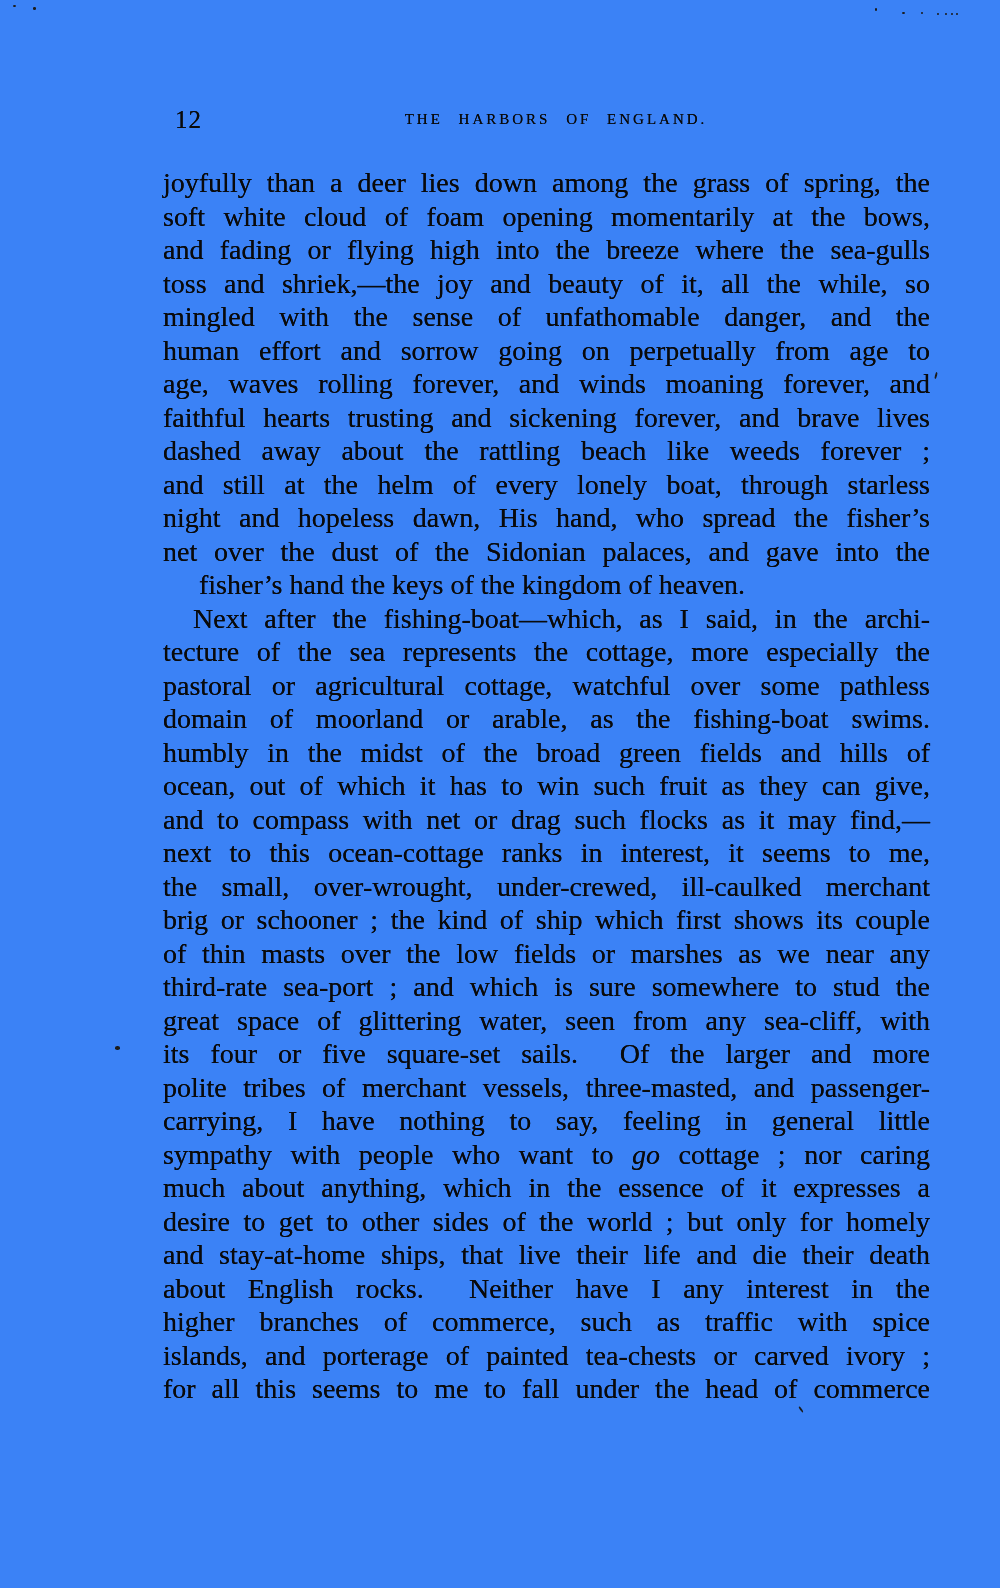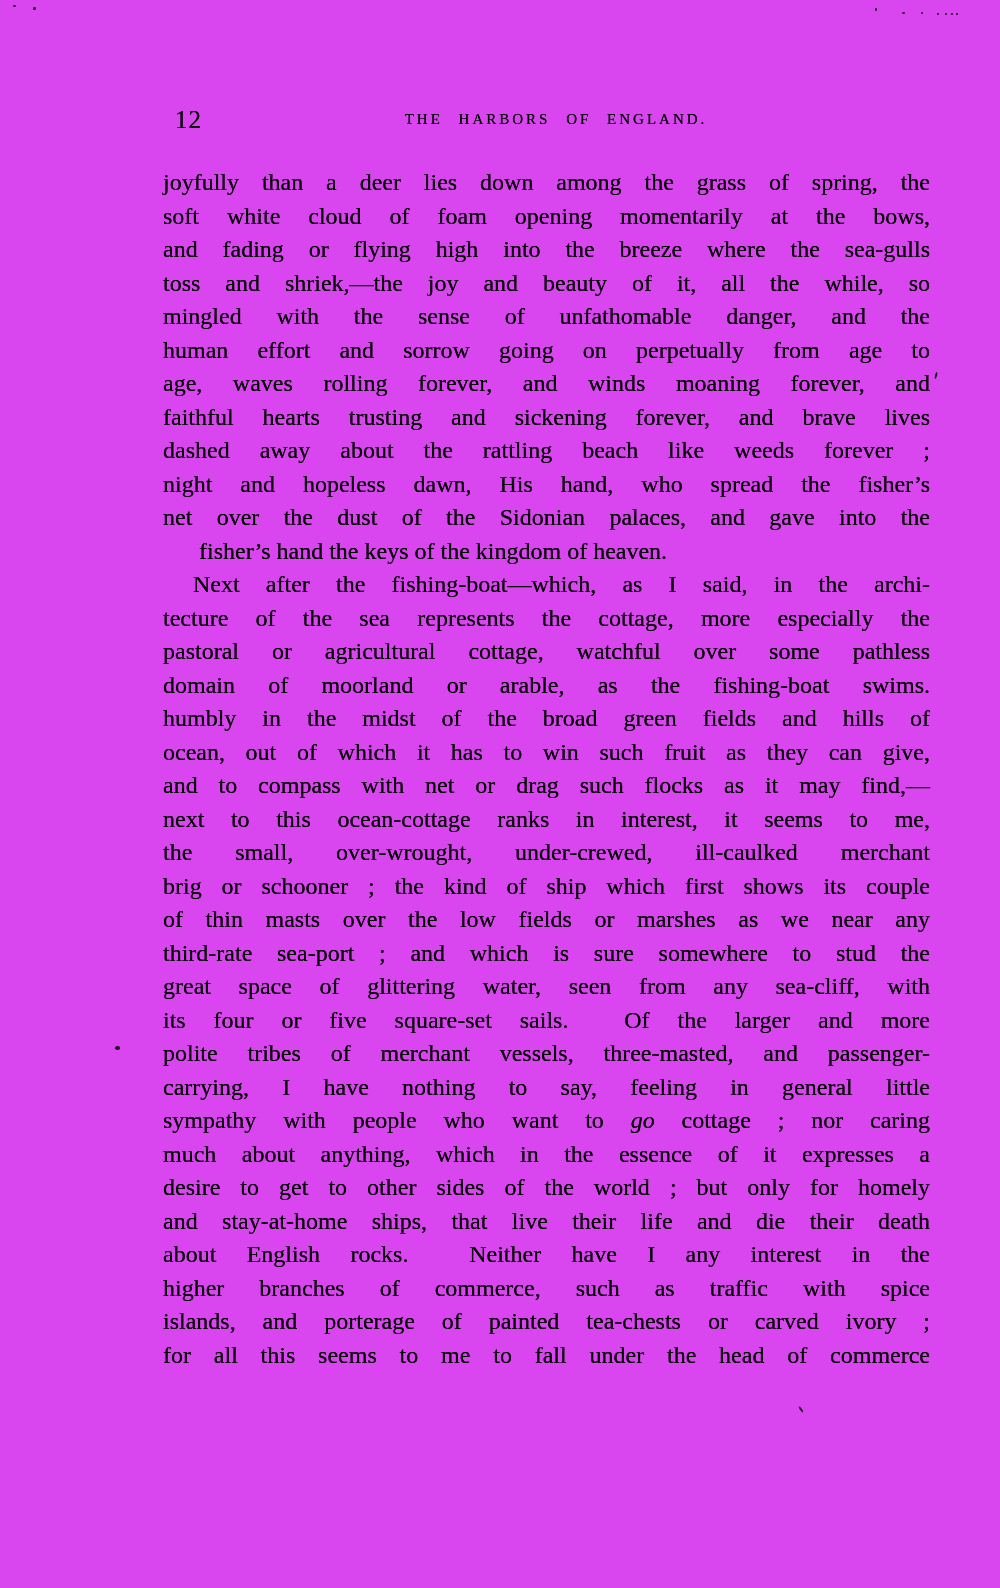--- a/index.html
+++ b/index.html
@@ -4,21 +4,21 @@
 <style>
   html, body {
     margin: 0;
     padding: 0;
     background: #ffffff;
   }
   .page {
     position: relative;
     width: 1000px;
     height: 1588px;
-    background: #d946ef;
+    background: #3b82f6;
     color: #0a0a0a;
     font-family: "Liberation Serif", "DejaVu Serif", serif;
     overflow: hidden;
   }
   .header {
     position: absolute;
     top: 106px;
     left: 0;
     width: 100%;
     height: 32px;
@@ -40,21 +40,21 @@
     letter-spacing: 3px;
     word-spacing: 9px;
     white-space: nowrap;
     text-shadow: 0 0 0.4px rgba(0,0,0,0.85);
   }
   .text-block {
     position: absolute;
     top: 166px;
     left: 163px;
     width: 767px;
-    font-size: 24px;
+    font-size: 28px;
     line-height: 33.5px;
     text-shadow: 0 0 0.4px rgba(0,0,0,0.85);
   }
   .line {
     text-align: justify;
     text-align-last: justify;
     height: 33.5px;
     overflow: visible;
   }
   .line.paragraph-end {
@@ -85,20 +85,21 @@
   <div class="text-block">
       <div class="line"><span>joyfully than a deer lies down among the grass of spring, the</span></div>
       <div class="line"><span>soft white cloud of foam opening momentarily at the bows,</span></div>
       <div class="line"><span>and fading or flying high into the breeze where the sea-gulls</span></div>
       <div class="line"><span>toss and shriek,—the joy and beauty of it, all the while, so</span></div>
       <div class="line"><span>mingled with the sense of unfathomable danger, and the</span></div>
       <div class="line"><span>human effort and sorrow going on perpetually from age to</span></div>
       <div class="line"><span>age, waves rolling forever, and winds moaning forever, and</span></div>
       <div class="line"><span>faithful hearts trusting and sickening forever, and brave lives</span></div>
       <div class="line"><span>dashed away about the rattling beach like weeds forever ;</span></div>
+      <div class="line"><span>and still at the helm of every lonely boat, through starless</span></div>
       <div class="line"><span>night and hopeless dawn, His hand, who spread the fisher’s</span></div>
       <div class="line"><span>net over the dust of the Sidonian palaces, and gave into the</span></div>
       <div class="line paragraph-end"><span>fisher’s hand the keys of the kingdom of heaven.</span></div>
       <div class="line indent"><span>Next after the fishing-boat—which, as I said, in the archi-</span></div>
       <div class="line"><span>tecture of the sea represents the cottage, more especially the</span></div>
       <div class="line"><span>pastoral or agricultural cottage, watchful over some pathless</span></div>
       <div class="line"><span>domain of moorland or arable, as the fishing-boat swims.</span></div>
       <div class="line"><span>humbly in the midst of the broad green fields and hills of</span></div>
       <div class="line"><span>ocean, out of which it has to win such fruit as they can give,</span></div>
       <div class="line"><span>and to compass with net or drag such flocks as it may find,—</span></div>

